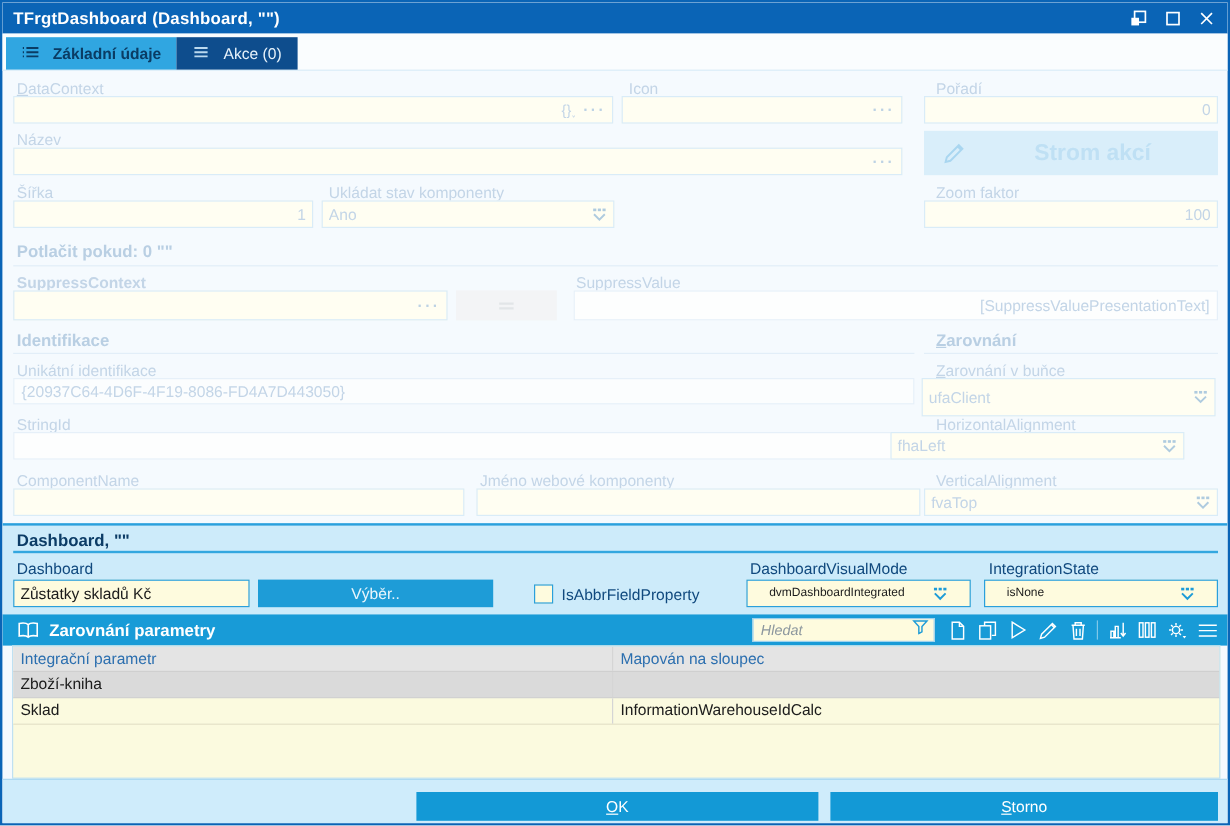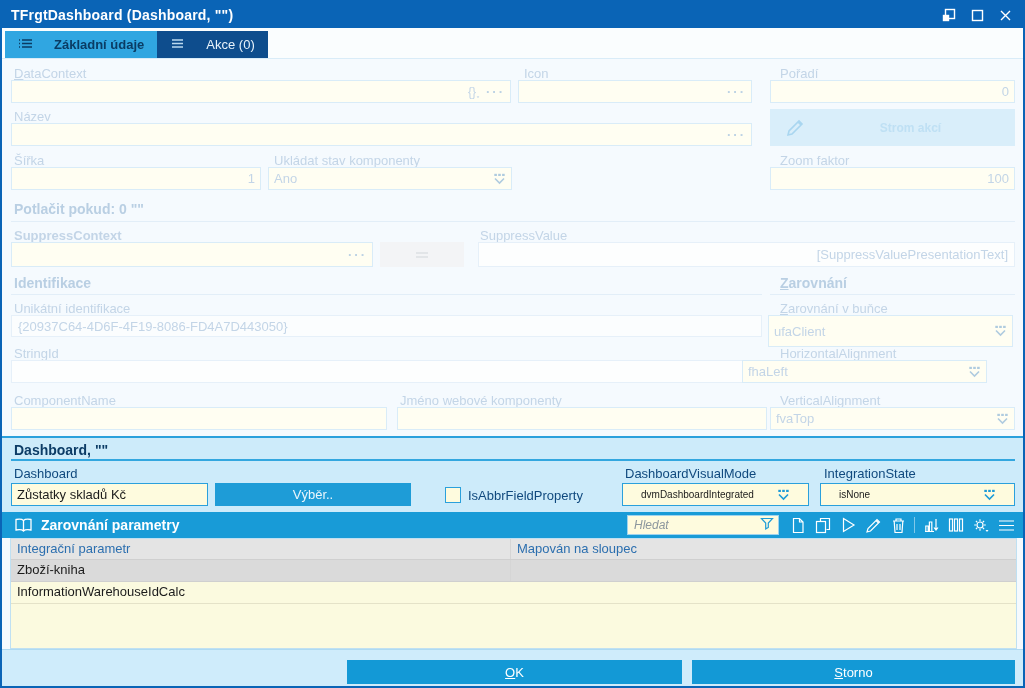--- a/index.html
+++ b/index.html
@@ -9,21 +9,21 @@
 
   
   .titlebar{left:0;top:0;width:100%;height:26px;background:#0A64B6;color:#fff;display:flex;align-items:center;}
   .titlebar .ttl{font-size:14px;font-weight:bold;padding-left:9px;letter-spacing:.2px;}
   .winbtns{margin-left:auto;display:flex;align-items:center;gap:12px;padding-right:10px;}
   .winbtn{width:16px;height:16px;display:flex;align-items:center;justify-content:center;cursor:pointer;}
   .winbtn svg{stroke:#fff;fill:none;stroke-width:1.4;}
 
   
   .tabbar{left:0;top:26px;width:100%;height:31px;background:#FAFDFE;display:flex;align-items:flex-end;padding-left:3px;border-bottom:1px solid #D9ECF8;}
-  .tab{height:27px;display:flex;align-items:center;gap:21px;padding:0 13px;font-size:13px;cursor:pointer;}
+  .tab{height:27px;display:flex;align-items:center;gap:11px;padding:0 13px;font-size:13px;cursor:pointer;}
   .tab.active{background:#30A6E1;color:#0A3C64;font-weight:bold;}
   .tab.inactive{background:#0E4D8D;color:#E8F3FB;}
   .tab .ticon{display:flex;}
   .tab.active .ticon svg{stroke:#0A3C64;}
   .tab.inactive .ticon svg{stroke:#BBD9EF;}
 
   
   .lbl{font-size:13px;color:#C3D5E7;white-space:nowrap;}
   .lbl-en{font-size:13px;color:#10497E;white-space:nowrap;}
   .sect{font-size:14px;font-weight:bold;color:#B9CFE3;white-space:nowrap;}
@@ -36,21 +36,21 @@
   .braces{color:#C3D5E7;font-size:12px;margin-left:6px;}
   .ddg{margin-left:6px;display:flex;}
   .ddg svg{width:13px;height:12px;}
   .dd-dis{color:#AFCBDF;}
   .dd-en{color:#1E9CD7;}
   .flat{border:1px solid #E6F0F9;background:#FBFDFE;color:#C3D5E7;font-size:13px;display:flex;align-items:center;padding:0 6px;}
   .flat .right{margin-left:auto;}
   .accel::first-letter{text-decoration:underline;}
 
   
-  .strom{background:#D9EEFA;color:#BFE0F4;font-size:12px;display:flex;align-items:center;cursor:default;}
+  .strom{background:#D9EEFA;color:#BFE0F4;font-size:19px;display:flex;align-items:center;cursor:default;}
   .strom .pic{margin-left:14px;display:flex;}
   .strom .cap{flex:1;text-align:center;font-weight:bold;}
   .eqbtn{background:#F3F4F6;display:flex;align-items:center;justify-content:center;}
   .eqbtn svg{stroke:#E2E5E8;stroke-width:2;}
 
   
   .panel{left:0;top:434px;width:100%;height:76px;background:#CDEBFA;border-top:2px solid #2AA0DC;}
   .panel-h{font-size:14px;font-weight:bold;color:#0C3C66;}
   .uline{height:2px;background:#33A7DF;}
   input.g{border:1px solid #2AA0DC;background:#FEFBDE;color:#1b1b1b;font-size:13px;padding:0 5px;font-family:inherit;outline:none;width:100%;height:100%;}
@@ -385,20 +385,21 @@
 
   <div class="abs gridbody">
     <div class="grow gh">
       <div class="gc1">Integrační parametr</div>
       <div class="gc2">Mapován na sloupec</div>
     </div>
     <div class="grow gr1">
       <div class="gc1">Zboží-kniha</div>
     </div>
     <div class="grow gr2">
+      <div class="gc1">Sklad</div>
       <div class="gc2">InformationWarehouseIdCalc</div>
     </div>
   </div>
 
   <div class="abs footer">
     <div class="fbtn" style="left:345px;width:335px;">
       <span class="accel" style="display:block;">OK</span>
     </div>
     <div class="fbtn" style="left:690px;width:323px;">
       <span class="accel" style="display:block;">Storno</span>

